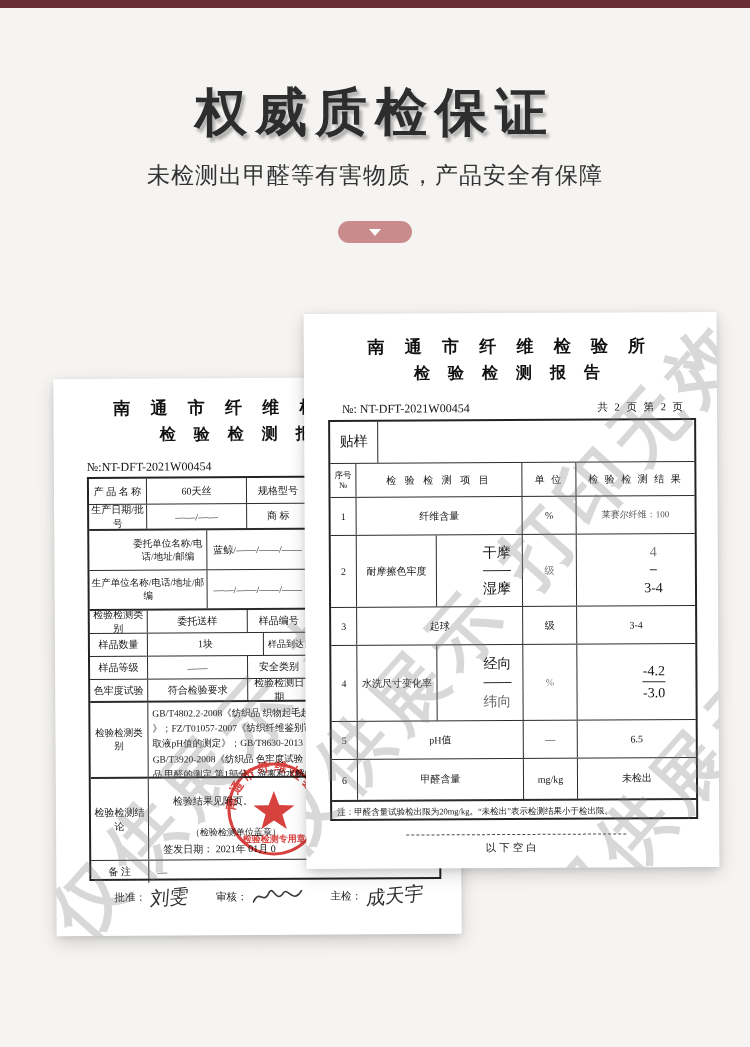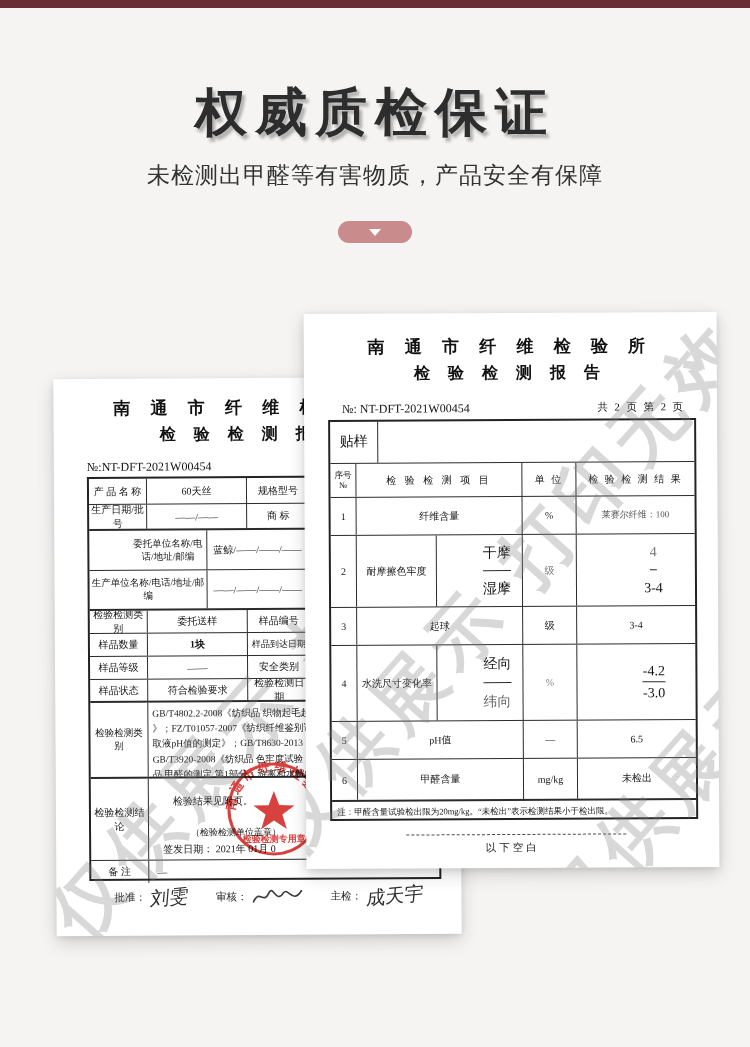--- a/index.html
+++ b/index.html
@@ -104,32 +104,32 @@
       </div>
 
       <div class="trow" style="height:23px;">
         <div class="cell" style="width:58px;">检验检测类别</div>
         <div class="cell" style="width:100px;">委托送样</div>
         <div class="cell" style="width:63px;">样品编号</div>
         <div class="cell last" style="flex:1;"></div>
       </div>
       <div class="trow" style="height:23px;">
         <div class="cell" style="width:58px;">样品数量</div>
-        <div class="cell" style="width:100px;font-weight:bold;">1块</div>
+        <div class="cell" style="width:116px;">1块</div>
         <div class="cell" style="width:63px;font-size:9px;">样品到达日期</div>
         <div class="cell last" style="flex:1;"></div>
       </div>
       <div class="trow" style="height:23px;">
         <div class="cell" style="width:58px;">样品等级</div>
         <div class="cell" style="width:100px;">——</div>
         <div class="cell" style="width:63px;">安全类别</div>
         <div class="cell last" style="flex:1;"></div>
       </div>
       <div class="trow thick" style="height:23px;">
-        <div class="cell" style="width:58px;">样品状态</div>
+        <div class="cell" style="width:58px;">色牢度试验</div>
         <div class="cell" style="width:100px;">符合检验要求</div>
         <div class="cell" style="width:63px;">检验检测日期</div>
         <div class="cell last" style="flex:1;"></div>
       </div>
 
       <div class="trow thick" style="height:76px;">
         <div class="cell" style="width:58px;font-size:9.5px;">检验检测类别</div>
         <div class="cell last left basis" style="flex:1;align-items:flex-start;padding:4px 0 2px 4px;">
           <div>
             <div>GB/T4802.2-2008《纺织品 织物起毛起球性</div>

